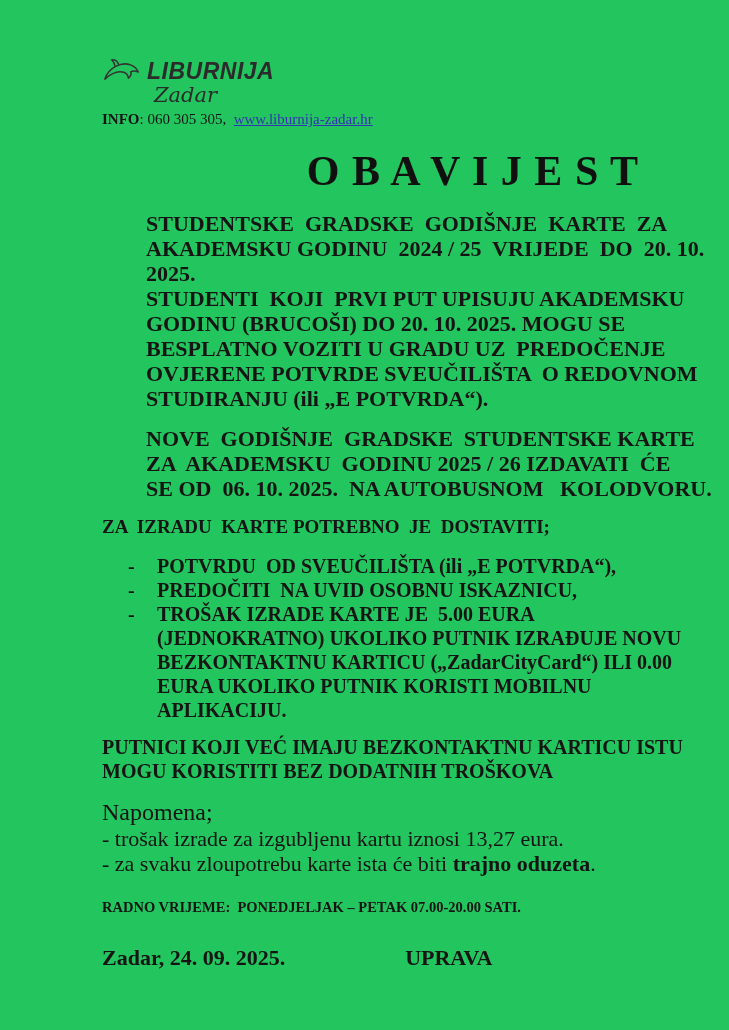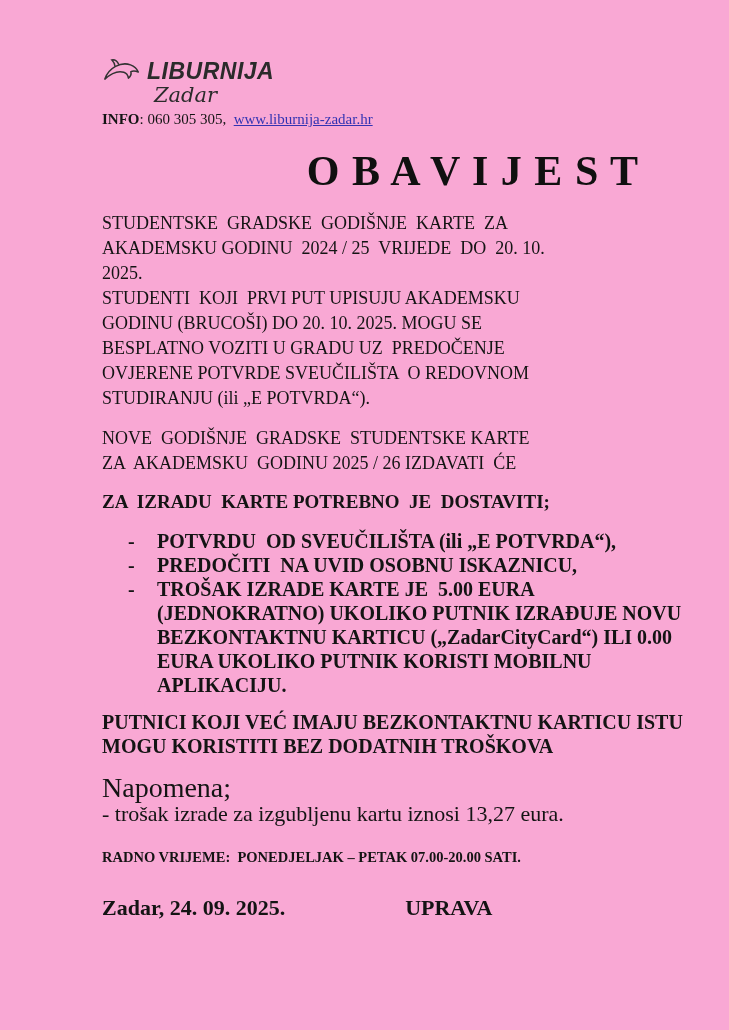--- a/index.html
+++ b/index.html
@@ -1,21 +1,21 @@
 <!DOCTYPE html>
 <html><head>
 <meta charset="utf-8">
 <style>
   html, body { margin: 0; padding: 0; background: #e8e8e8; }
   .page {
     position: relative;
     width: 729px;
     height: 1030px;
     margin: 0 auto;
-    background: #f9a8d4;
+    background: #22c55e;
     font-family: "Liberation Serif", serif;
     color: #141414;
     overflow: hidden;
   }
   .content { padding: 56px 90px 0 102px; }
 
   
   .logo-row { display: flex; align-items: center; gap: 7px; height: 30px; }
   .dolphin { width: 38px; height: 27px; display: inline-block; }
   .brand {
@@ -43,34 +43,34 @@
     font-size: 42px;
     font-weight: bold;
     text-align: right;
     margin-top: 19px;
     white-space: pre;
     letter-spacing: 1px;
     color: #101010;
   }
 
   
-  .para { font-weight: normal; font-size: 18px; line-height: 25px; margin-top: 0; }
+  .para { font-weight: bold; font-size: 22px; line-height: 25px; margin-top: 0; margin-left: 44px; }
   .para .ln, .ln { white-space: pre; }
   .para-issue { margin-top: 15px; }
   .req-heading { font-size: 19px; font-weight: bold; margin-top: 15px; white-space: pre; }
 
   .req-list { margin-top: 16px; font-weight: bold; font-size: 20px; line-height: 24px; }
   .req-item { display: flex; padding-left: 26px; }
   .req-dash { width: 21px; flex: 0 0 21px; }
   .req-lines { flex: 1; margin-left: 8px; }
 
   .para-card { margin-top: 13px; font-size: 20px; line-height: 24px; font-weight: bold; }
 
   .note { margin-top: 16px; font-weight: normal; }
-  .note-heading { font-size: 28px; line-height: 27px; }
+  .note-heading { font-size: 24px; line-height: 27px; }
   .note-line { font-size: 22px; line-height: 25px; white-space: pre; }
   .note-bold { font-weight: bold; }
 
   .hours { margin-top: 23px; font-size: 14.5px; font-weight: bold; white-space: pre; }
 
   .footer { margin-top: 29px; font-size: 22px; font-weight: bold; display: flex; align-items: flex-end; }
   .signature { margin-left: 120px; }
 </style>
 </head>
 <body>
@@ -104,20 +104,21 @@
       <div class="ln">STUDENTI  KOJI  PRVI PUT UPISUJU AKADEMSKU</div>
       <div class="ln">GODINU (BRUCOŠI) DO 20. 10. 2025. MOGU SE</div>
       <div class="ln">BESPLATNO VOZITI U GRADU UZ  PREDOČENJE</div>
       <div class="ln">OVJERENE POTVRDE SVEUČILIŠTA  O REDOVNOM</div>
       <div class="ln">STUDIRANJU (ili „E POTVRDA“).</div>
     </div>
 
     <div class="para para-issue">
       <div class="ln">NOVE  GODIŠNJE  GRADSKE  STUDENTSKE KARTE</div>
       <div class="ln">ZA  AKADEMSKU  GODINU 2025 / 26 IZDAVATI  ĆE</div>
+      <div class="ln">SE OD  06. 10. 2025.  NA AUTOBUSNOM   KOLODVORU.</div>
     </div>
 
     <div class="req-heading">ZA  IZRADU  KARTE POTREBNO  JE  DOSTAVITI;</div>
 
     <div class="req-list">
       <div class="req-item">
         <span class="req-dash">-</span>
         <span class="req-lines">
           <span class="ln">POTVRDU  OD SVEUČILIŠTA (ili „E POTVRDA“),</span>
         </span>
@@ -141,20 +142,21 @@
     </div>
 
     <div class="para-card">
       <div class="ln">PUTNICI KOJI VEĆ IMAJU BEZKONTAKTNU KARTICU ISTU</div>
       <div class="ln">MOGU KORISTITI BEZ DODATNIH TROŠKOVA</div>
     </div>
 
     <div class="note">
       <div class="note-heading">Napomena;</div>
       <div class="note-line">- trošak izrade za izgubljenu kartu iznosi 13,27 eura.</div>
+      <div class="note-line"><span>- za svaku zloupotrebu karte ista će biti </span><span class="note-bold">trajno oduzeta</span><span>.</span></div>
     </div>
 
     <div class="hours">RADNO VRIJEME:  PONEDJELJAK – PETAK 07.00-20.00 SATI.</div>
 
     <div class="footer">
       <span class="place-date">Zadar,  24. 09. 2025.</span>
       <span class="signature">UPRAVA</span>
     </div>
 
   </div>

